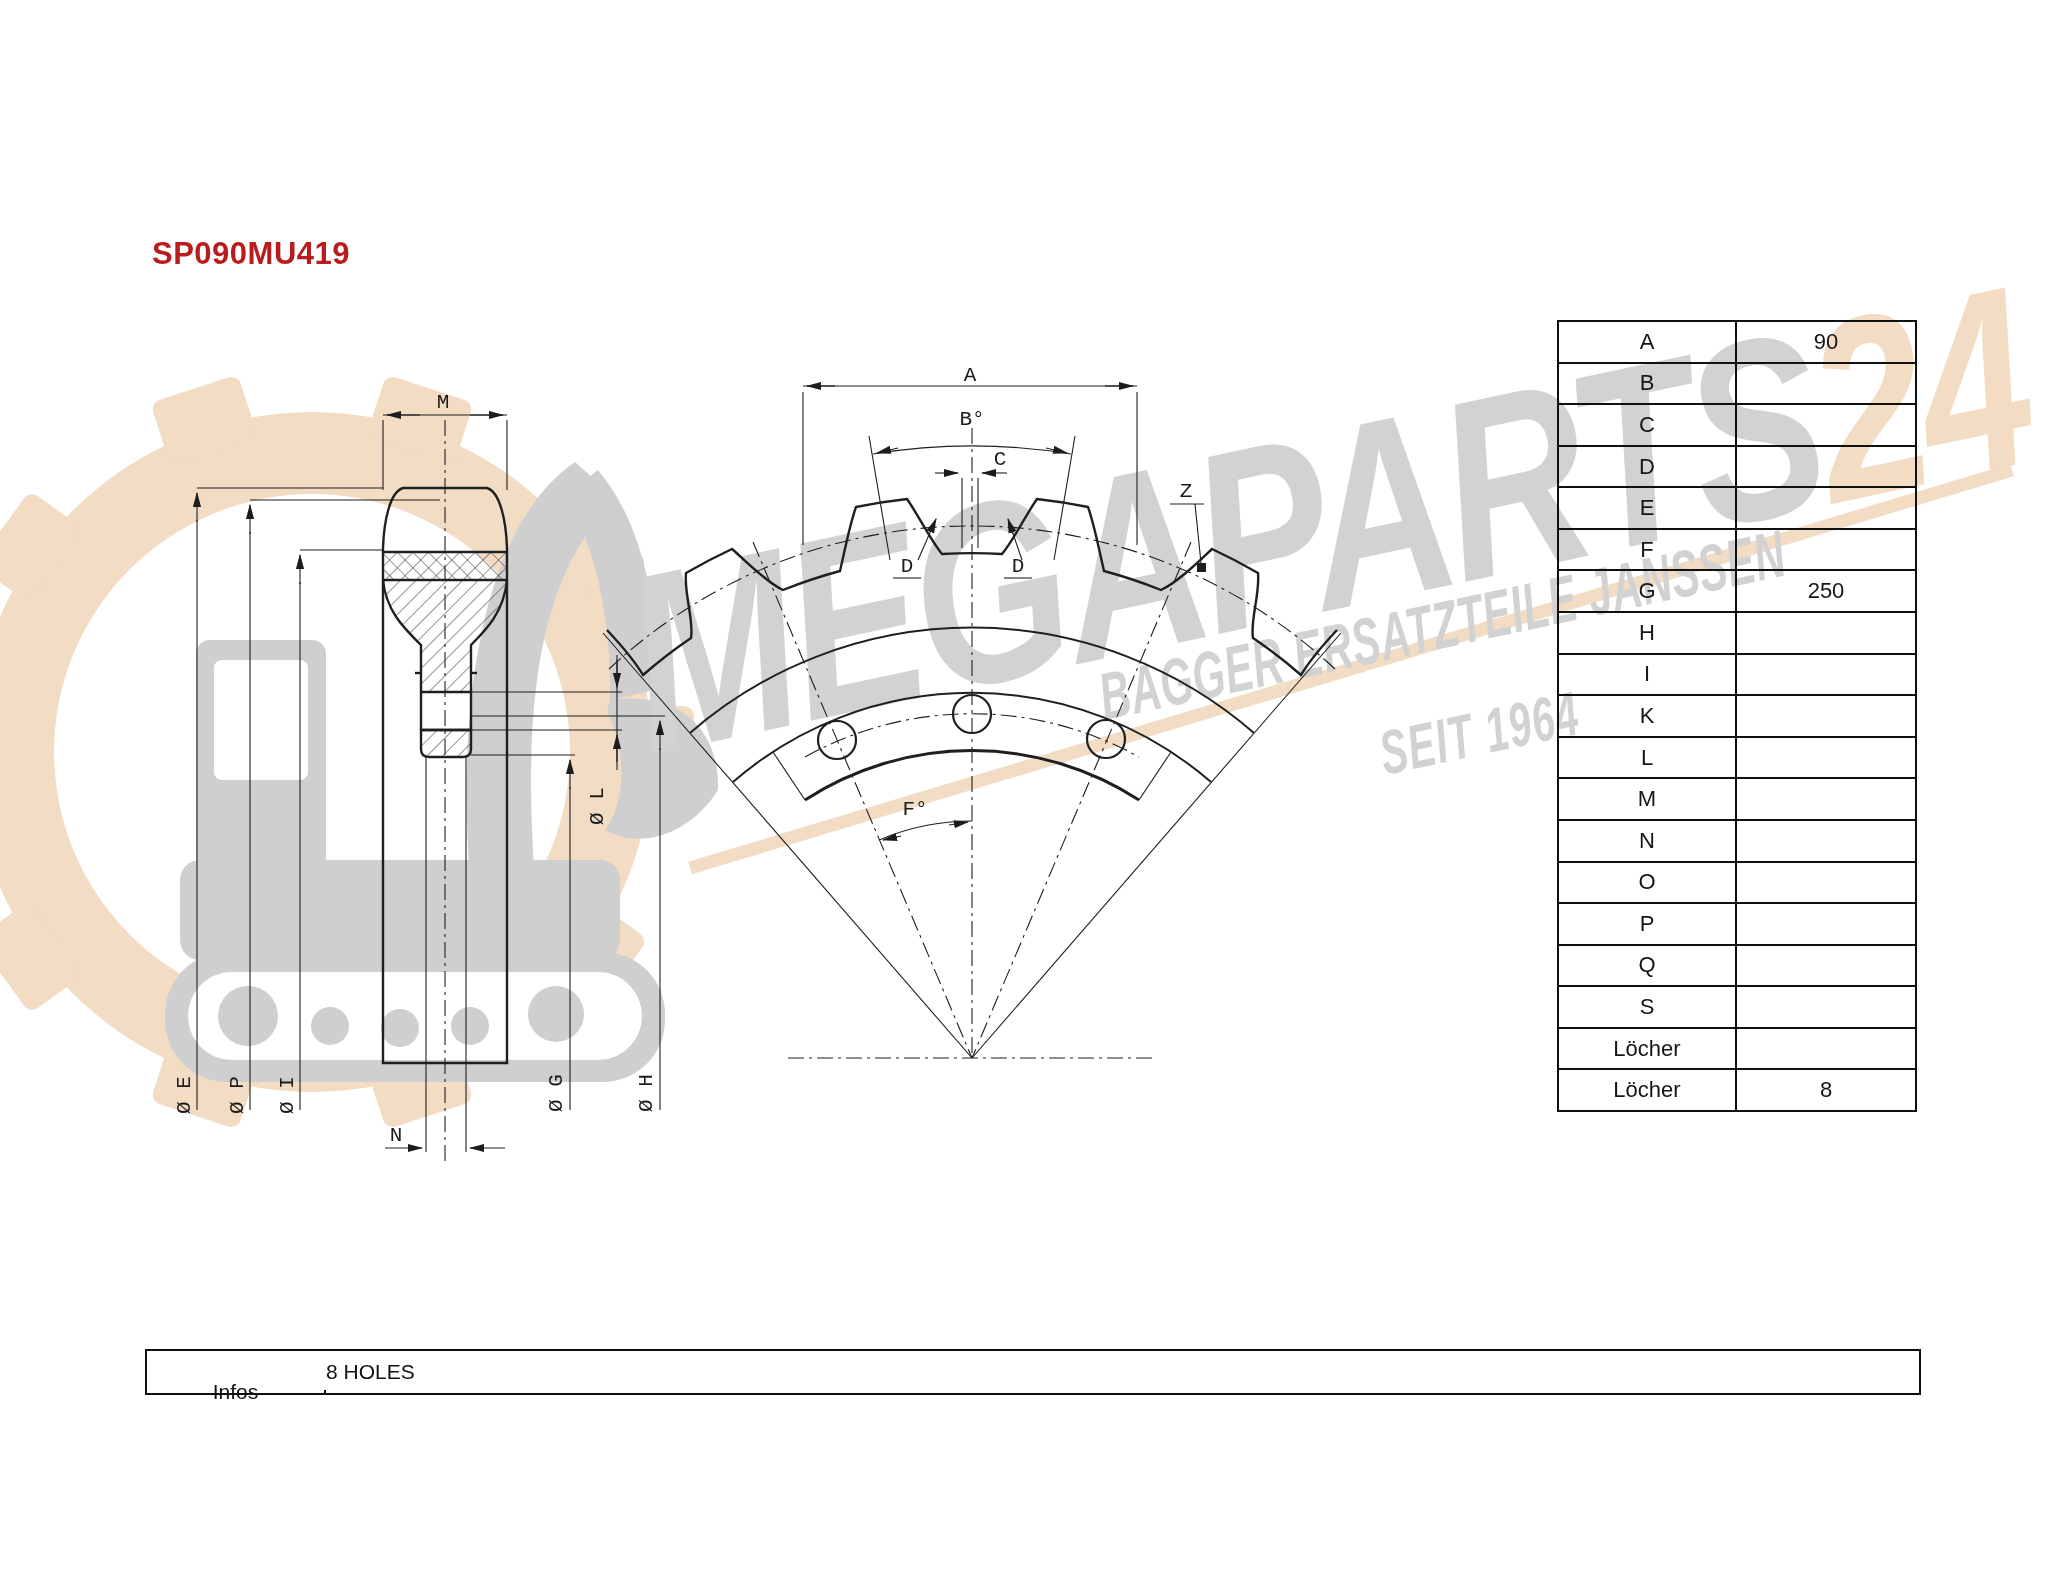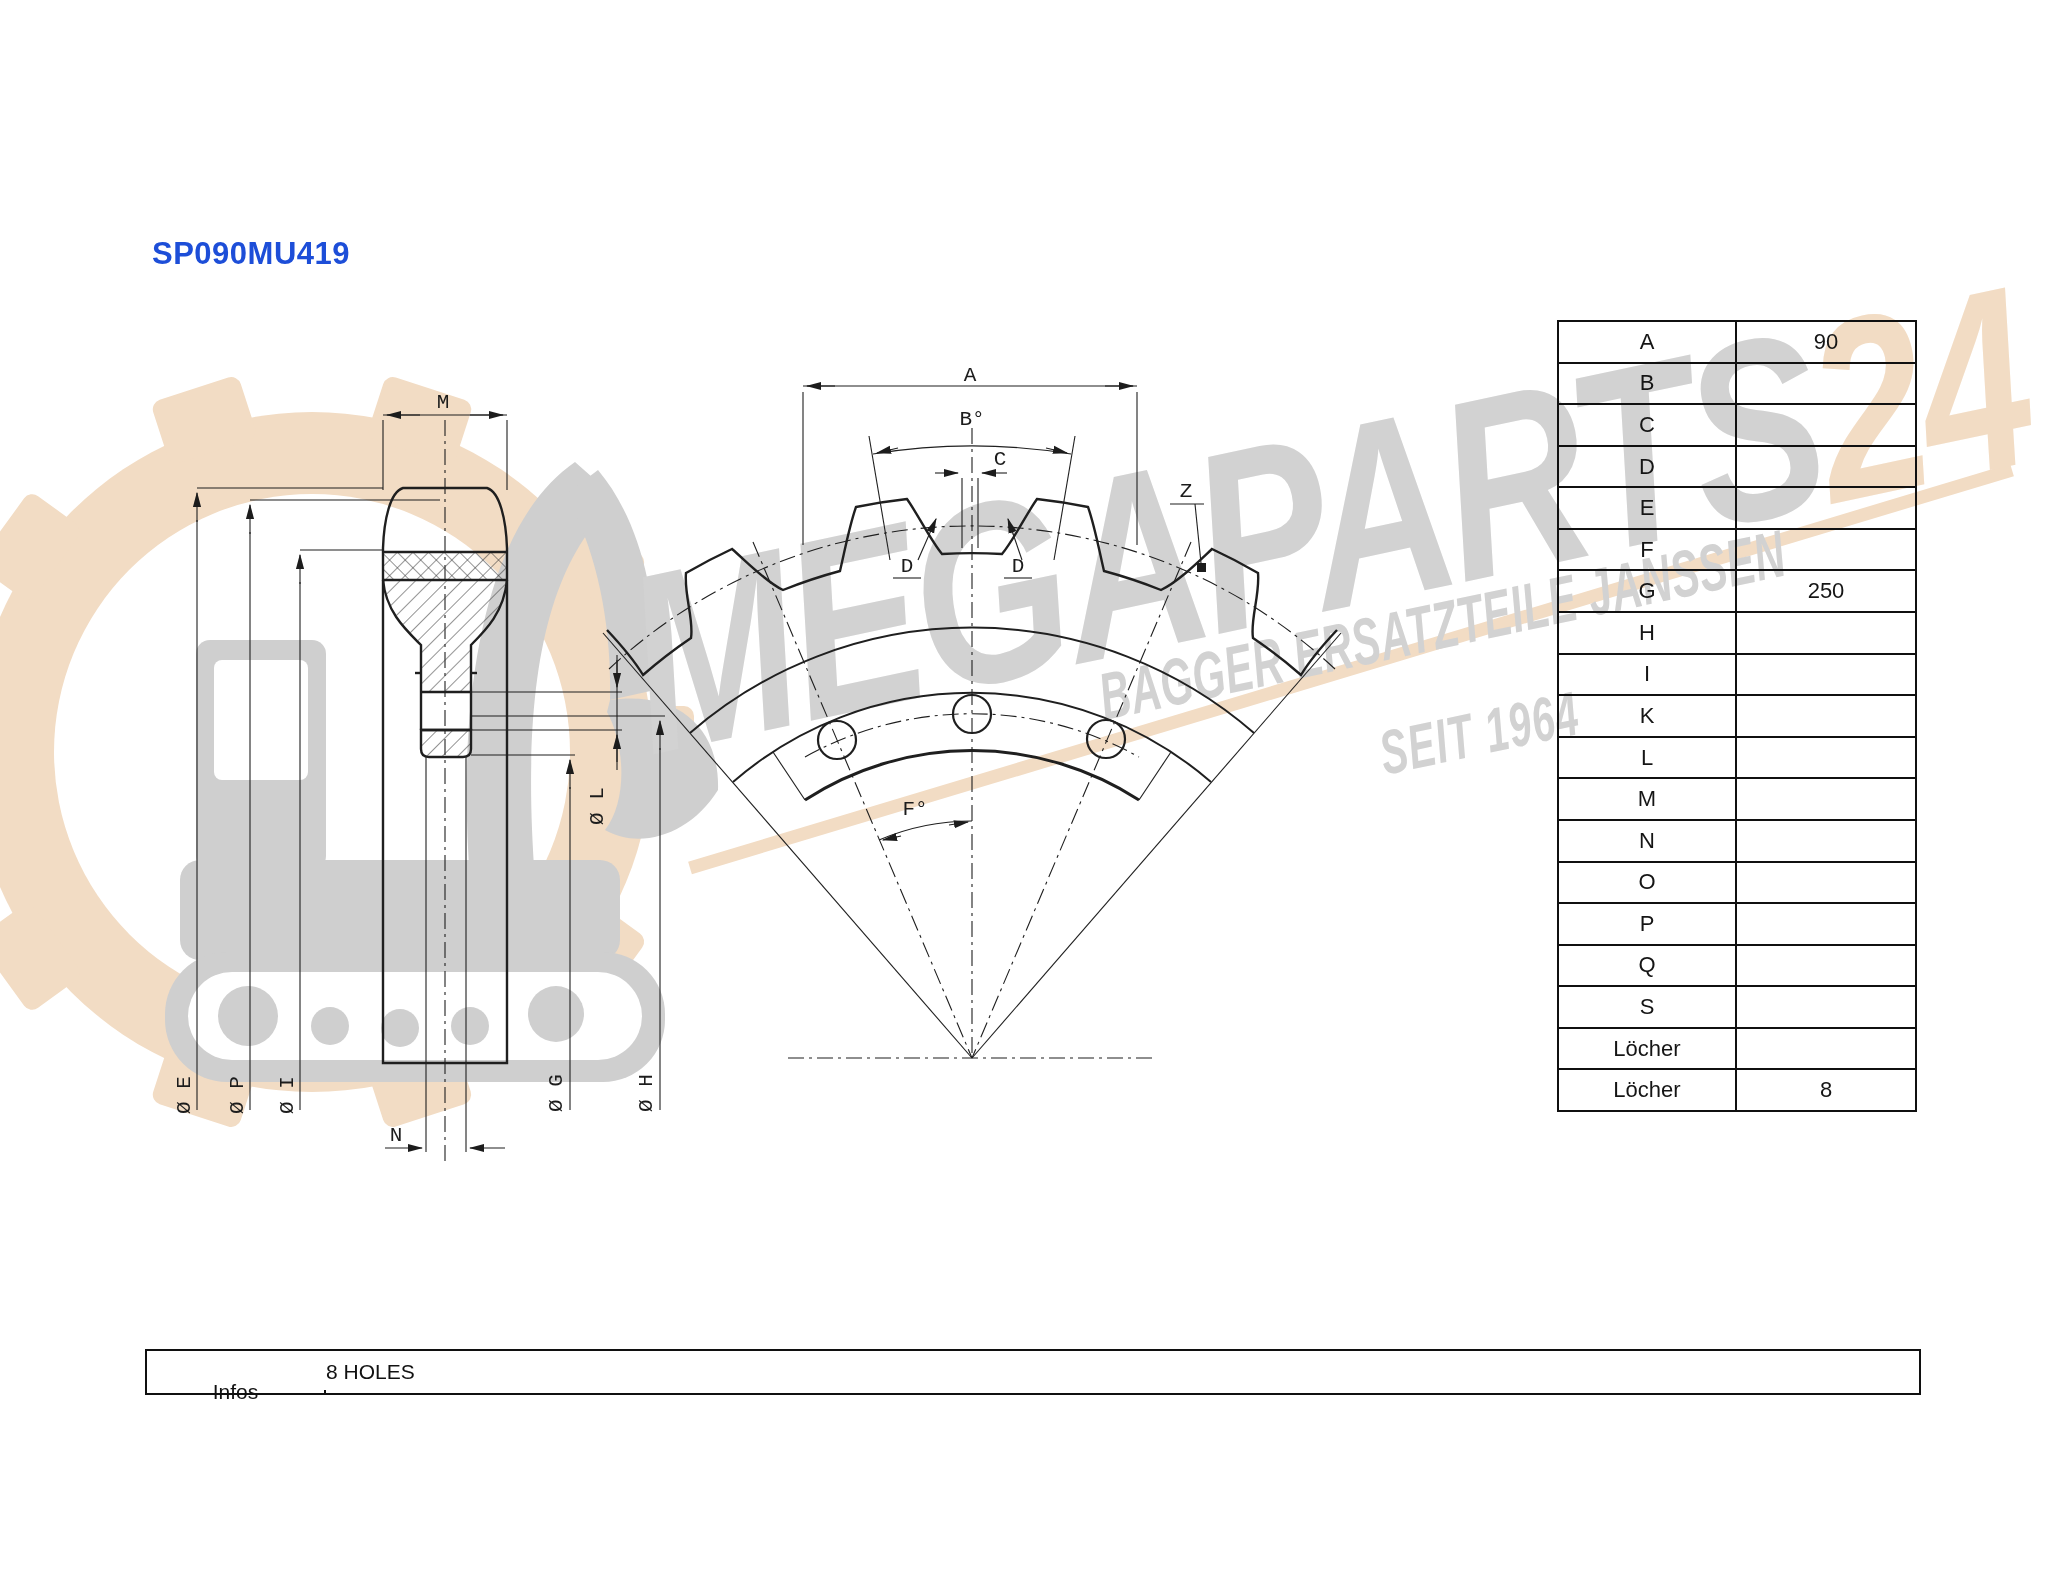--- a/index.html
+++ b/index.html
@@ -1,19 +1,19 @@
 <!DOCTYPE html>
 <html><head>
 <meta charset="utf-8">
 <style>
   html,body{margin:0;padding:0;background:#fff;}
   #page{position:relative;width:2057px;height:1589px;background:#ffffff;overflow:hidden;
         font-family:"Liberation Sans", sans-serif;color:#111;}
   #page-title{position:absolute;left:152px;top:236px;font-size:31px;font-weight:bold;
-              letter-spacing:.5px;color:#1d4ed8;}
+              letter-spacing:.5px;color:#b91c1c;}
   svg{position:absolute;left:0;top:0;}
   
   #dim-table{position:absolute;left:1557px;top:320px;width:356px;height:788px;
              border:2px solid #101010;display:flex;flex-direction:column;background:transparent;}
   .trow{flex:1;display:flex;border-bottom:2px solid #101010;}
   .trow:last-child{border-bottom:none;}
   .tlab{width:176px;border-right:2px solid #101010;display:flex;align-items:center;
         justify-content:center;font-size:22px;color:#151515;}
   .tval{flex:1;display:flex;align-items:center;justify-content:center;font-size:22px;color:#151515;}
   

